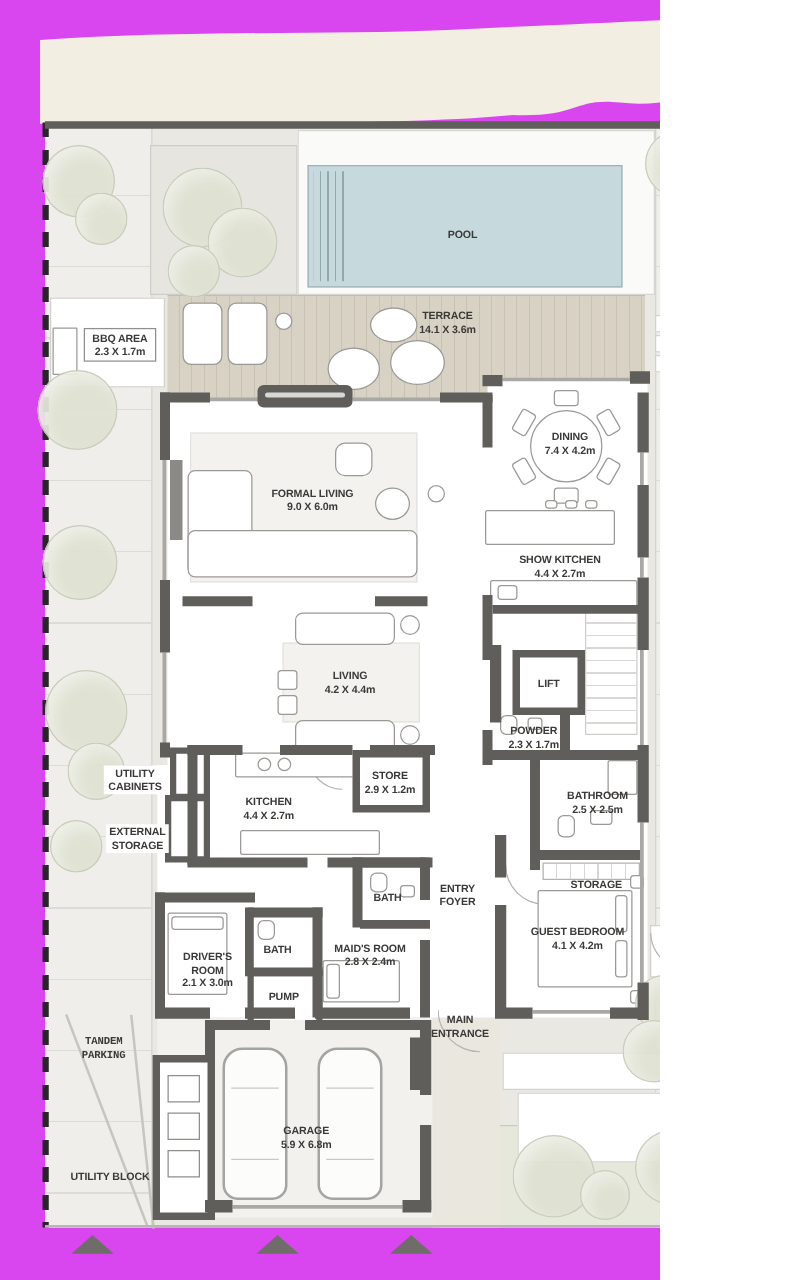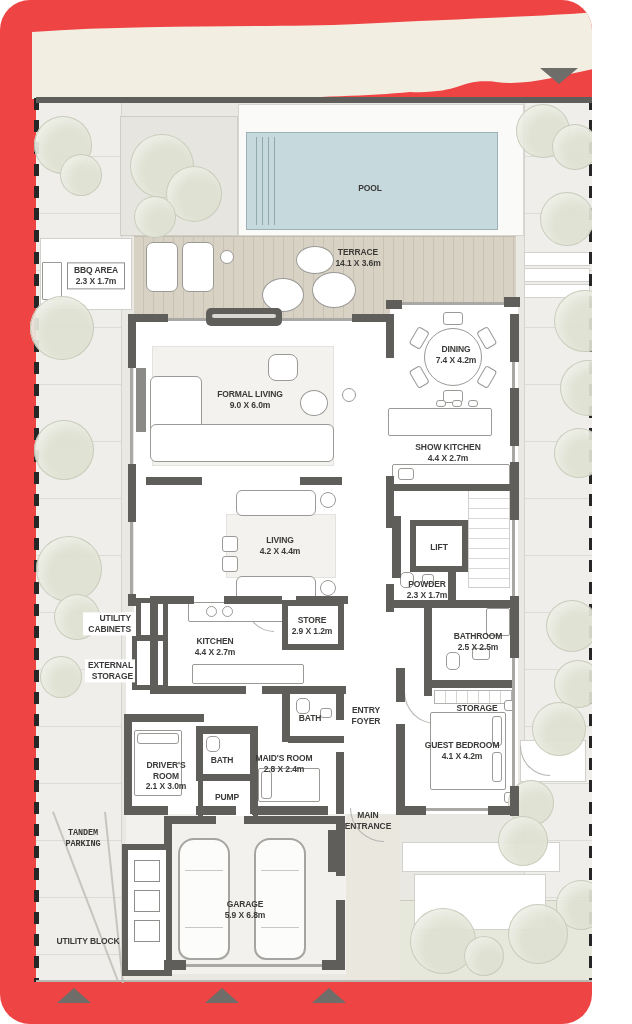--- a/index.html
+++ b/index.html
@@ -1,17 +1,17 @@
 <!DOCTYPE html>
 <html style="--wall: #5f5e5b; --ground: #eae8e3; --walkway: #efeeea; --band: #f3eee2; --pool: #c6dade; --pool-line: #8fa9ae; --terrace: #d8d2c4; --terrace-line: #c9c2b2; --tree: #dfe2d2; --tree-edge: #c6cab8; --garden: #e5e8da; --rug: #f3f2ef; --furniture-edge: #9a9996; --label: #3b3a38; --marker: #6e6d6a; --boundary: #262626; --glass: #a9a8a5;"><head>
 <meta charset="utf-8">
 <style>
   html,body{margin:0;padding:0;background:#fff;}
-  #stage{position:relative;width:592px;height:1024px;background:#ef4444;overflow:hidden;
-         font-family:"Liberation Sans",sans-serif;border-radius:30px;}
+  #stage{position:relative;width:528px;height:1024px;background:#d946ef;overflow:hidden;
+         font-family:"Liberation Sans",sans-serif;}
   #stage *{box-sizing:border-box;}
   i{display:block;font-style:normal;}
   .abs{position:absolute;}
   
   .w{position:absolute;background:var(--wall);z-index:20;}
   .g{position:absolute;background:var(--glass);z-index:19;}
   .door-slab{position:absolute;background:var(--wall);border-radius:5px;z-index:21;}
   .door-slab i{position:absolute;left:6px;right:6px;top:6px;height:4px;background:#d8d7d4;border-radius:2px;}
   .roombox{position:absolute;background:#fff;border:6px solid var(--wall);z-index:18;}
   .roombox.thin{border-width:5px;}
@@ -62,21 +62,21 @@
   
   .lbl{position:absolute;transform:translate(-50%,-50%);text-align:center;z-index:30;
        font:700 8.5px/1.25 "Liberation Sans",sans-serif;color:var(--label);
        white-space:nowrap;letter-spacing:-0.1px;}
   .lbl .d{display:block;font-weight:700;}
   .w34{white-space:normal;width:34px;}
   .w44{white-space:normal;width:44px;font-family:Liberation Mono, monospace;}
   .w48{white-space:normal;width:48px;}
   .w52{white-space:normal;width:52px;}
   .lblbox{background:#fff;border:1px solid #908f8c;padding:2px 2px;white-space:normal;width:58px;}
-  .lblwhite{background:#fff;padding:1px 2px;white-space:normal;width:50px;text-align:right;}
+  .lblwhite{background:#fff;padding:1px 2px;white-space:normal;width:50px;}
 </style>
 </head>
 <body>
 
 <div id="stage">
 
   <svg class="abs" style="left:28px;top:6px;z-index:2;" width="576" height="96" viewBox="0 0 576 96">
     <path d="M4,26 C120,18 240,22 330,18 C430,13 520,10 570,6 L570,62 C530,70 500,80 468,76 C430,72 436,88 382,86 C300,94 160,92 4,93 Z" fill="var(--band)"></path>
   </svg>
   <div class="tri-down" style="left:540px;top:68px;"></div>
@@ -323,21 +323,21 @@
   <div class="lbl" style="left:427px;top:590px;"><span>POWDER</span><span class="d">2.3 X 1.7m</span></div>
   <div class="lbl" style="left:215px;top:647px;"><span>KITCHEN</span><span class="d">4.4 X 2.7m</span></div>
   <div class="lbl" style="left:312px;top:626px;"><span>STORE</span><span class="d">2.9 X 1.2m</span></div>
   <div class="lbl lblwhite" style="left:108px;top:624px;"><span>UTILITY CABINETS</span></div>
   <div class="lbl lblwhite" style="left:110px;top:671px;"><span>EXTERNAL STORAGE</span></div>
   <div class="lbl" style="left:478px;top:642px;"><span>BATHROOM</span><span class="d">2.5 X 2.5m</span></div>
   <div class="lbl" style="left:477px;top:708px;"><span>STORAGE</span></div>
   <div class="lbl" style="left:462px;top:751px;"><span>GUEST BEDROOM</span><span class="d">4.1 X 4.2m</span></div>
   <div class="lbl w34" style="left:366px;top:716px;"><span>ENTRY FOYER</span></div>
   <div class="lbl" style="left:310px;top:718px;"><span>BATH</span></div>
-  <div class="lbl" style="left:284px;top:764px;"><span>MAID'S ROOM</span><span class="d">2.8 X 2.4m</span></div>
+  <div class="lbl" style="left:296px;top:764px;"><span>MAID'S ROOM</span><span class="d">2.8 X 2.4m</span></div>
   <div class="lbl w48" style="left:166px;top:776px;"><span>DRIVER'S ROOM</span><span class="d">2.1 X 3.0m</span></div>
   <div class="lbl" style="left:222px;top:760px;"><span>BATH</span></div>
   <div class="lbl" style="left:227px;top:797px;"><span>PUMP</span></div>
   <div class="lbl w52" style="left:368px;top:821px;"><span>MAIN ENTRANCE</span></div>
   <div class="lbl w44" style="left:83px;top:839px;"><span>TANDEM PARKING</span></div>
   <div class="lbl" style="left:245px;top:910px;"><span>GARAGE</span><span class="d">5.9 X 6.8m</span></div>
   <div class="lbl" style="left:88px;top:941px;"><span>UTILITY BLOCK</span></div>
 
   <div class="tri-up" style="left:57px;top:988px;"></div>
   <div class="tri-up" style="left:205px;top:988px;"></div>

